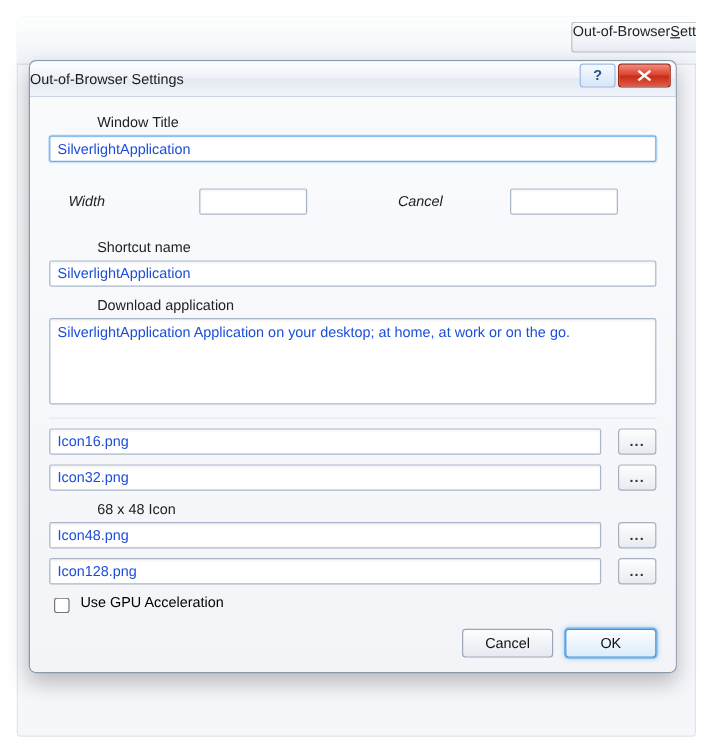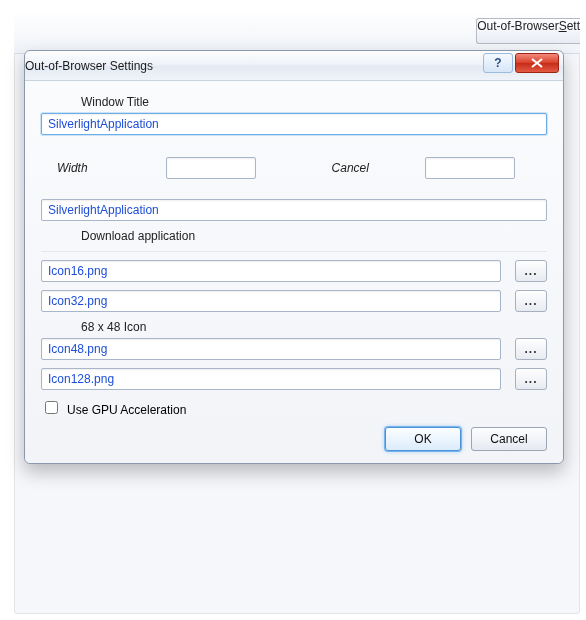--- a/index.html
+++ b/index.html
@@ -62,21 +62,21 @@
   .small { width:90px; }
   textarea.txt { height:72px; resize:none; padding:4px 6px; line-height:1.3; }
 
   .iconrow { display:flex; align-items:center; gap:14px; margin-bottom:8px; }
   .iconrow .txt { flex:1; }
   .browse {
     width:32px; height:22px; border:1px solid #a7b0bf; border-radius:3px;
     background:linear-gradient(#fefefe,#e7ebf1); display:flex; align-items:center; justify-content:center;
     color:#333; font-weight:bold; letter-spacing:1px;
   }
-  .chkrow { display:flex; align-items:flex-end; gap:6px; margin-top:4px; }
+  .chkrow { display:flex; align-items:flex-start; gap:6px; margin-top:4px; }
   .chkrow input { width:13px; height:13px; }
 
   .footer { display:flex; justify-content:flex-end; gap:10px; margin-top:10px; }
   .btn {
     min-width:76px; height:24px; border:1px solid #9aa5b6; border-radius:3px;
     background:linear-gradient(#fcfdfe,#e6eaf1); display:flex; align-items:center; justify-content:center;
     color:#111; padding:0 14px;
   }
   .btn.primary { border-color:#4b93d6; box-shadow:0 0 0 1px rgba(110,175,235,.9), 0 0 4px rgba(110,175,235,.8); background:linear-gradient(#fbfeff,#dcecfb);} .spacer8{height:8px;}
   hr.sep{border:none;border-top:1px solid #e3e7ee;margin:8px 0;}
@@ -117,24 +117,26 @@
     <div class="row-wh">
       <div class="lbl">Width</div>
       <div class="gap"></div>
       <input class="txt small" style="">
       <div style="flex:0 0 40px"></div>
       <div class="lbl">Cancel</div>
       <div style="flex:0 0 20px"></div>
       <input class="txt small" style="">
     </div>
 
+    <div class="lbl">Shortcut name</div>
     <input class="txt" value="SilverlightApplication" style="">
 
     <div class="spacer8"></div>
     <div class="lbl">Download application</div>
+    <textarea class="txt" style="">SilverlightApplication Application on your desktop; at home, at work or on the go.</textarea>
 
     <hr class="sep">
 
     <div class="iconrow">
       <input class="txt" value="Icon16.png" style="">
       <div class="browse">
           <span>...</span>
         </div>
     </div>
 
@@ -159,21 +161,21 @@
           <span>...</span>
         </div>
     </div>
 
     <div class="chkrow">
       <input type="checkbox" style="">
       <span>Use GPU Acceleration</span>
     </div>
 
     <div class="footer">
+      <div class="btn">
+          <span>Cancel</span>
+        </div>
       <div class="btn primary">
           <span>OK</span>
-        </div>
-      <div class="btn">
-          <span>Cancel</span>
         </div>
     </div>
   </div>
 </div>
 
 </body></html>

